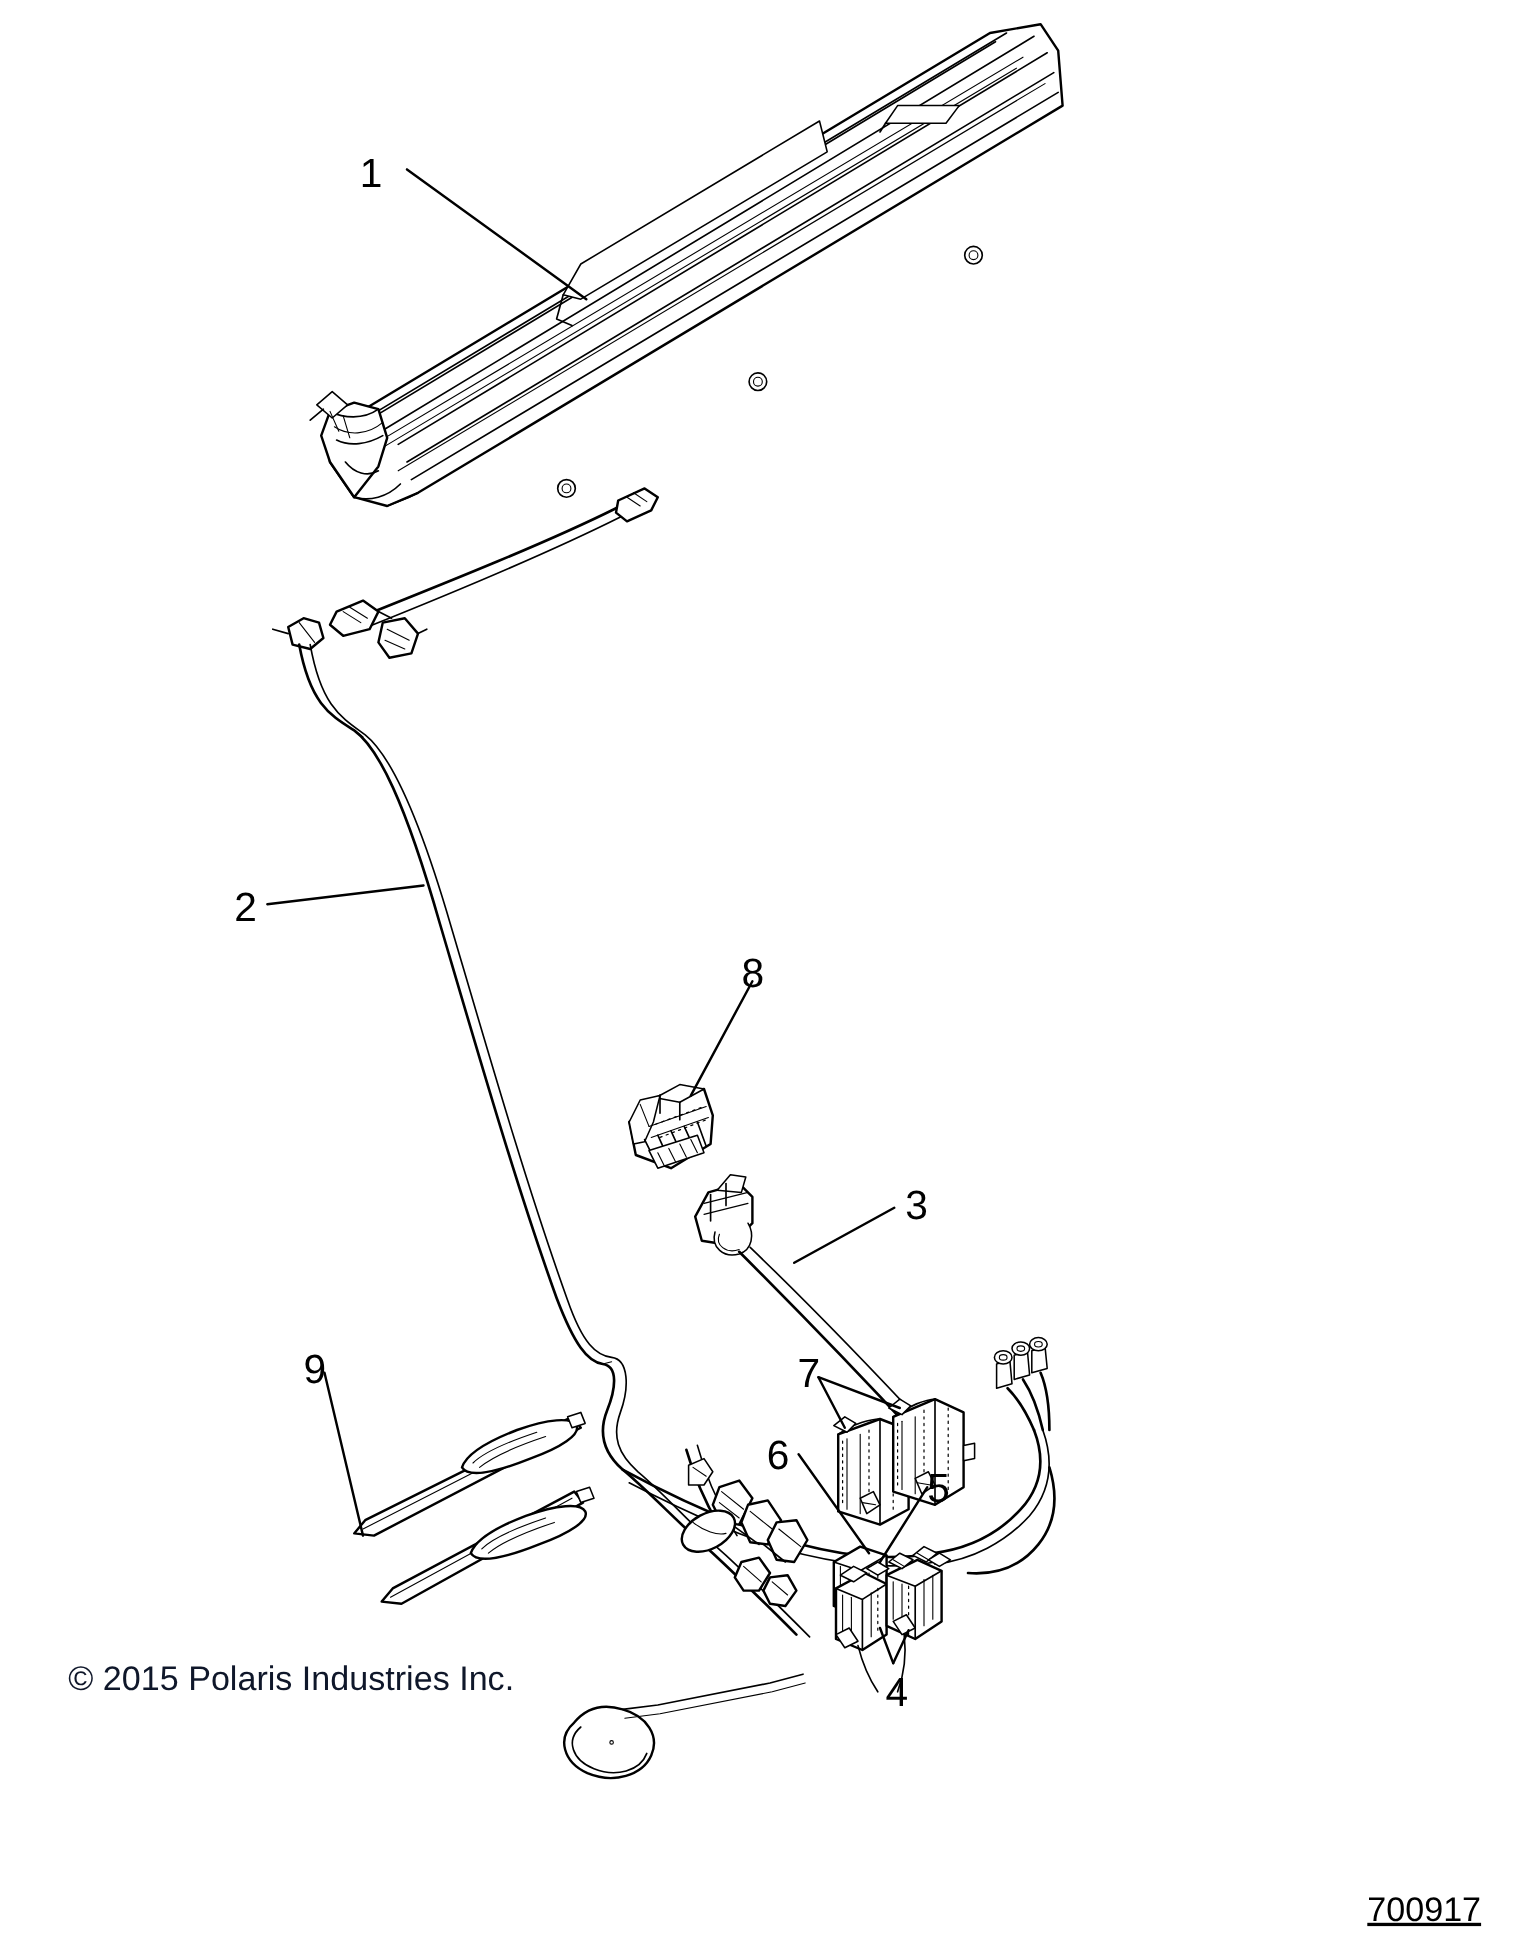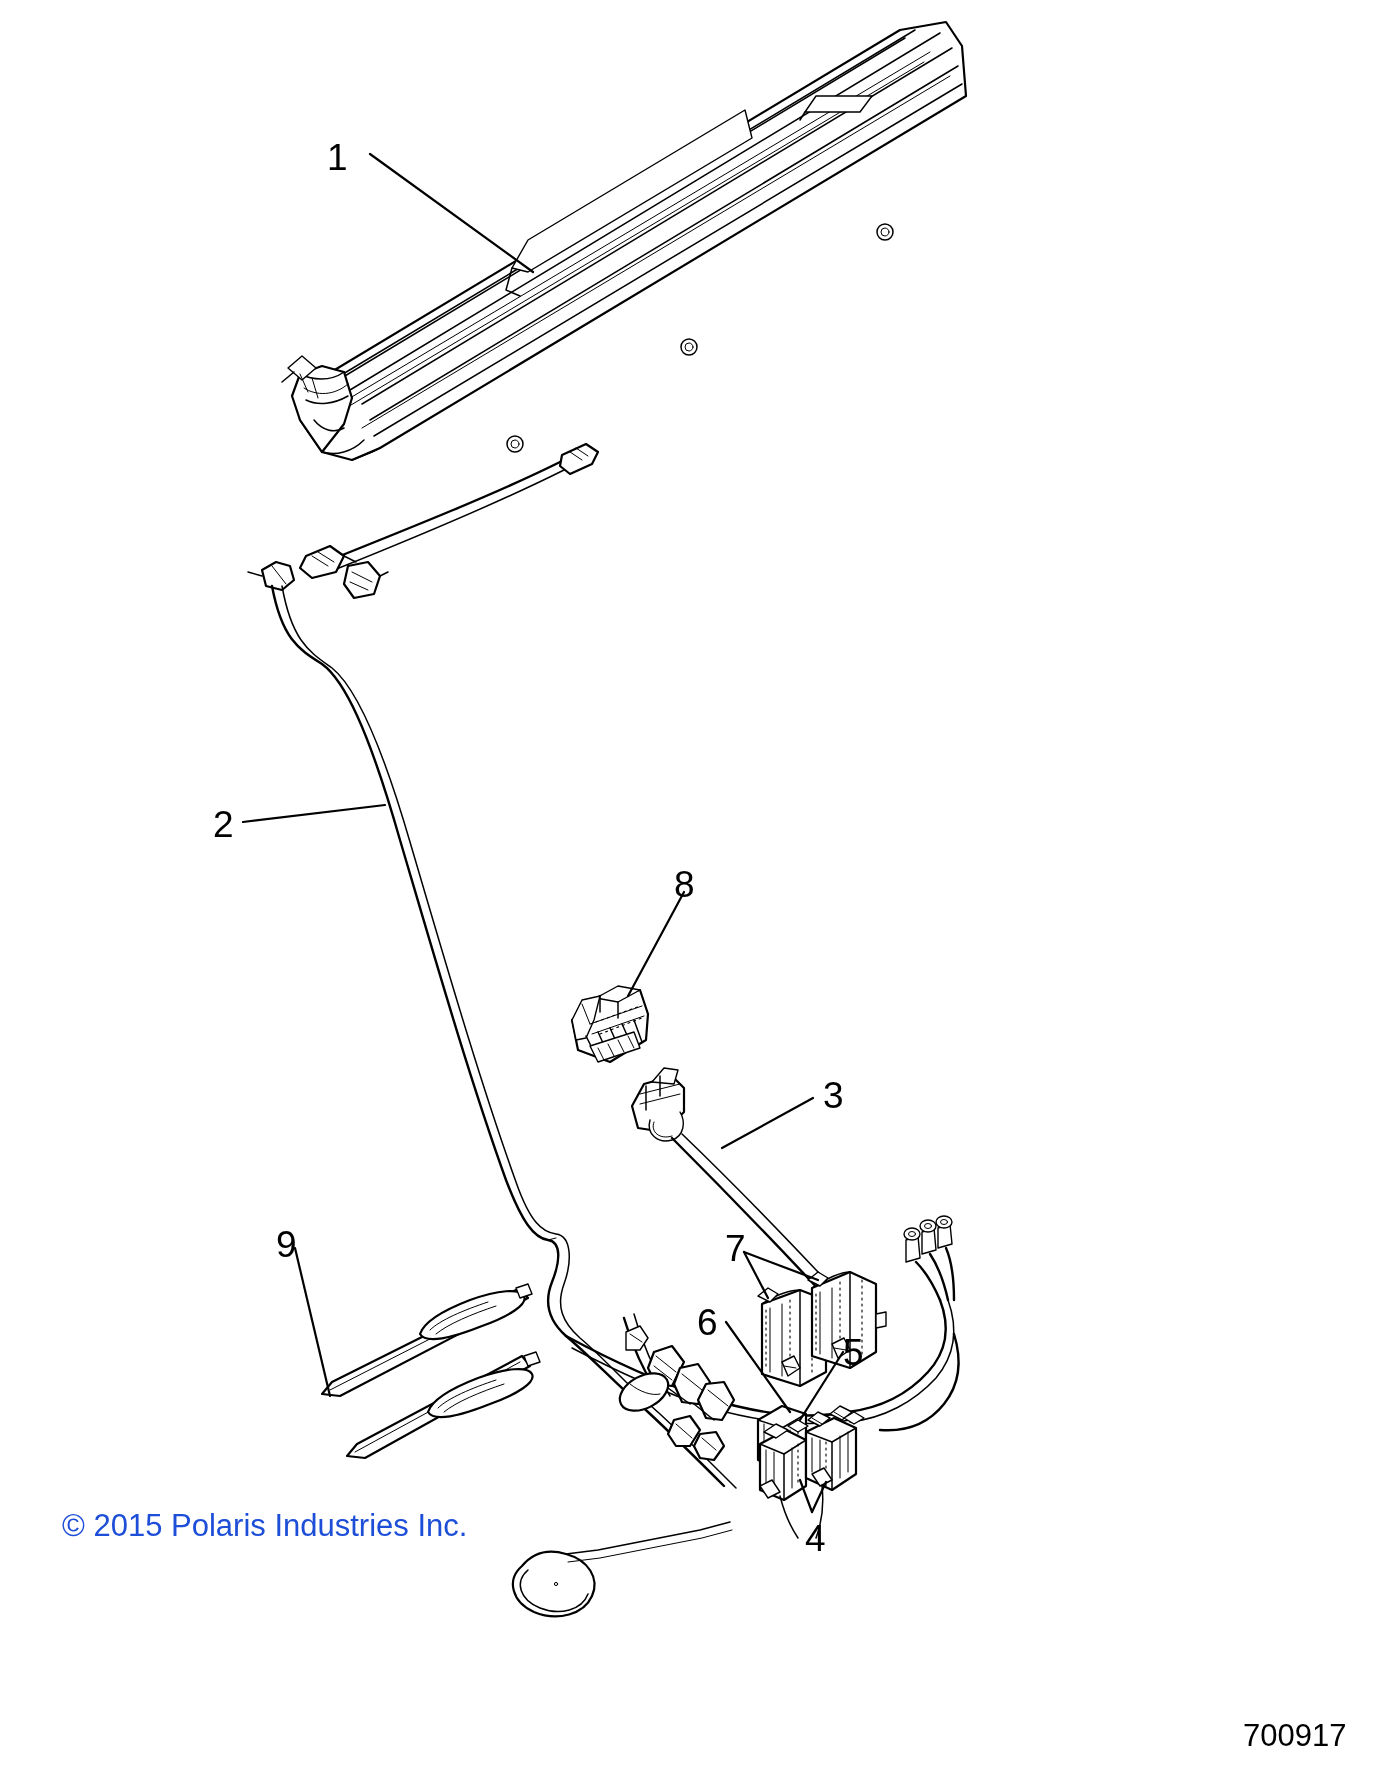--- a/index.html
+++ b/index.html
@@ -38,32 +38,33 @@
     white-space: nowrap;
     user-select: none;
   }
   #copyright-notice {
     position: absolute;
     left: 62px;
     top: 1508px;
     font-family: "Liberation Sans", sans-serif;
     font-size: 31px;
     font-weight: 400;
-    color: #1d4ed8;
+    color: #0f172a;
     white-space: nowrap;
   }
   #drawing-number {
     position: absolute;
     left: 1243px;
     top: 1718px;
     font-family: "Liberation Sans", sans-serif;
     font-size: 31px;
     font-weight: 400;
     color: #000000;
     white-space: nowrap;
+    text-decoration: underline;
   }
 </style>
 </head>
 <body>
 
 <div id="page">
 
   <svg id="diagram-svg" viewBox="0 0 1386 1782" xmlns="http://www.w3.org/2000/svg">
 
     <defs>

